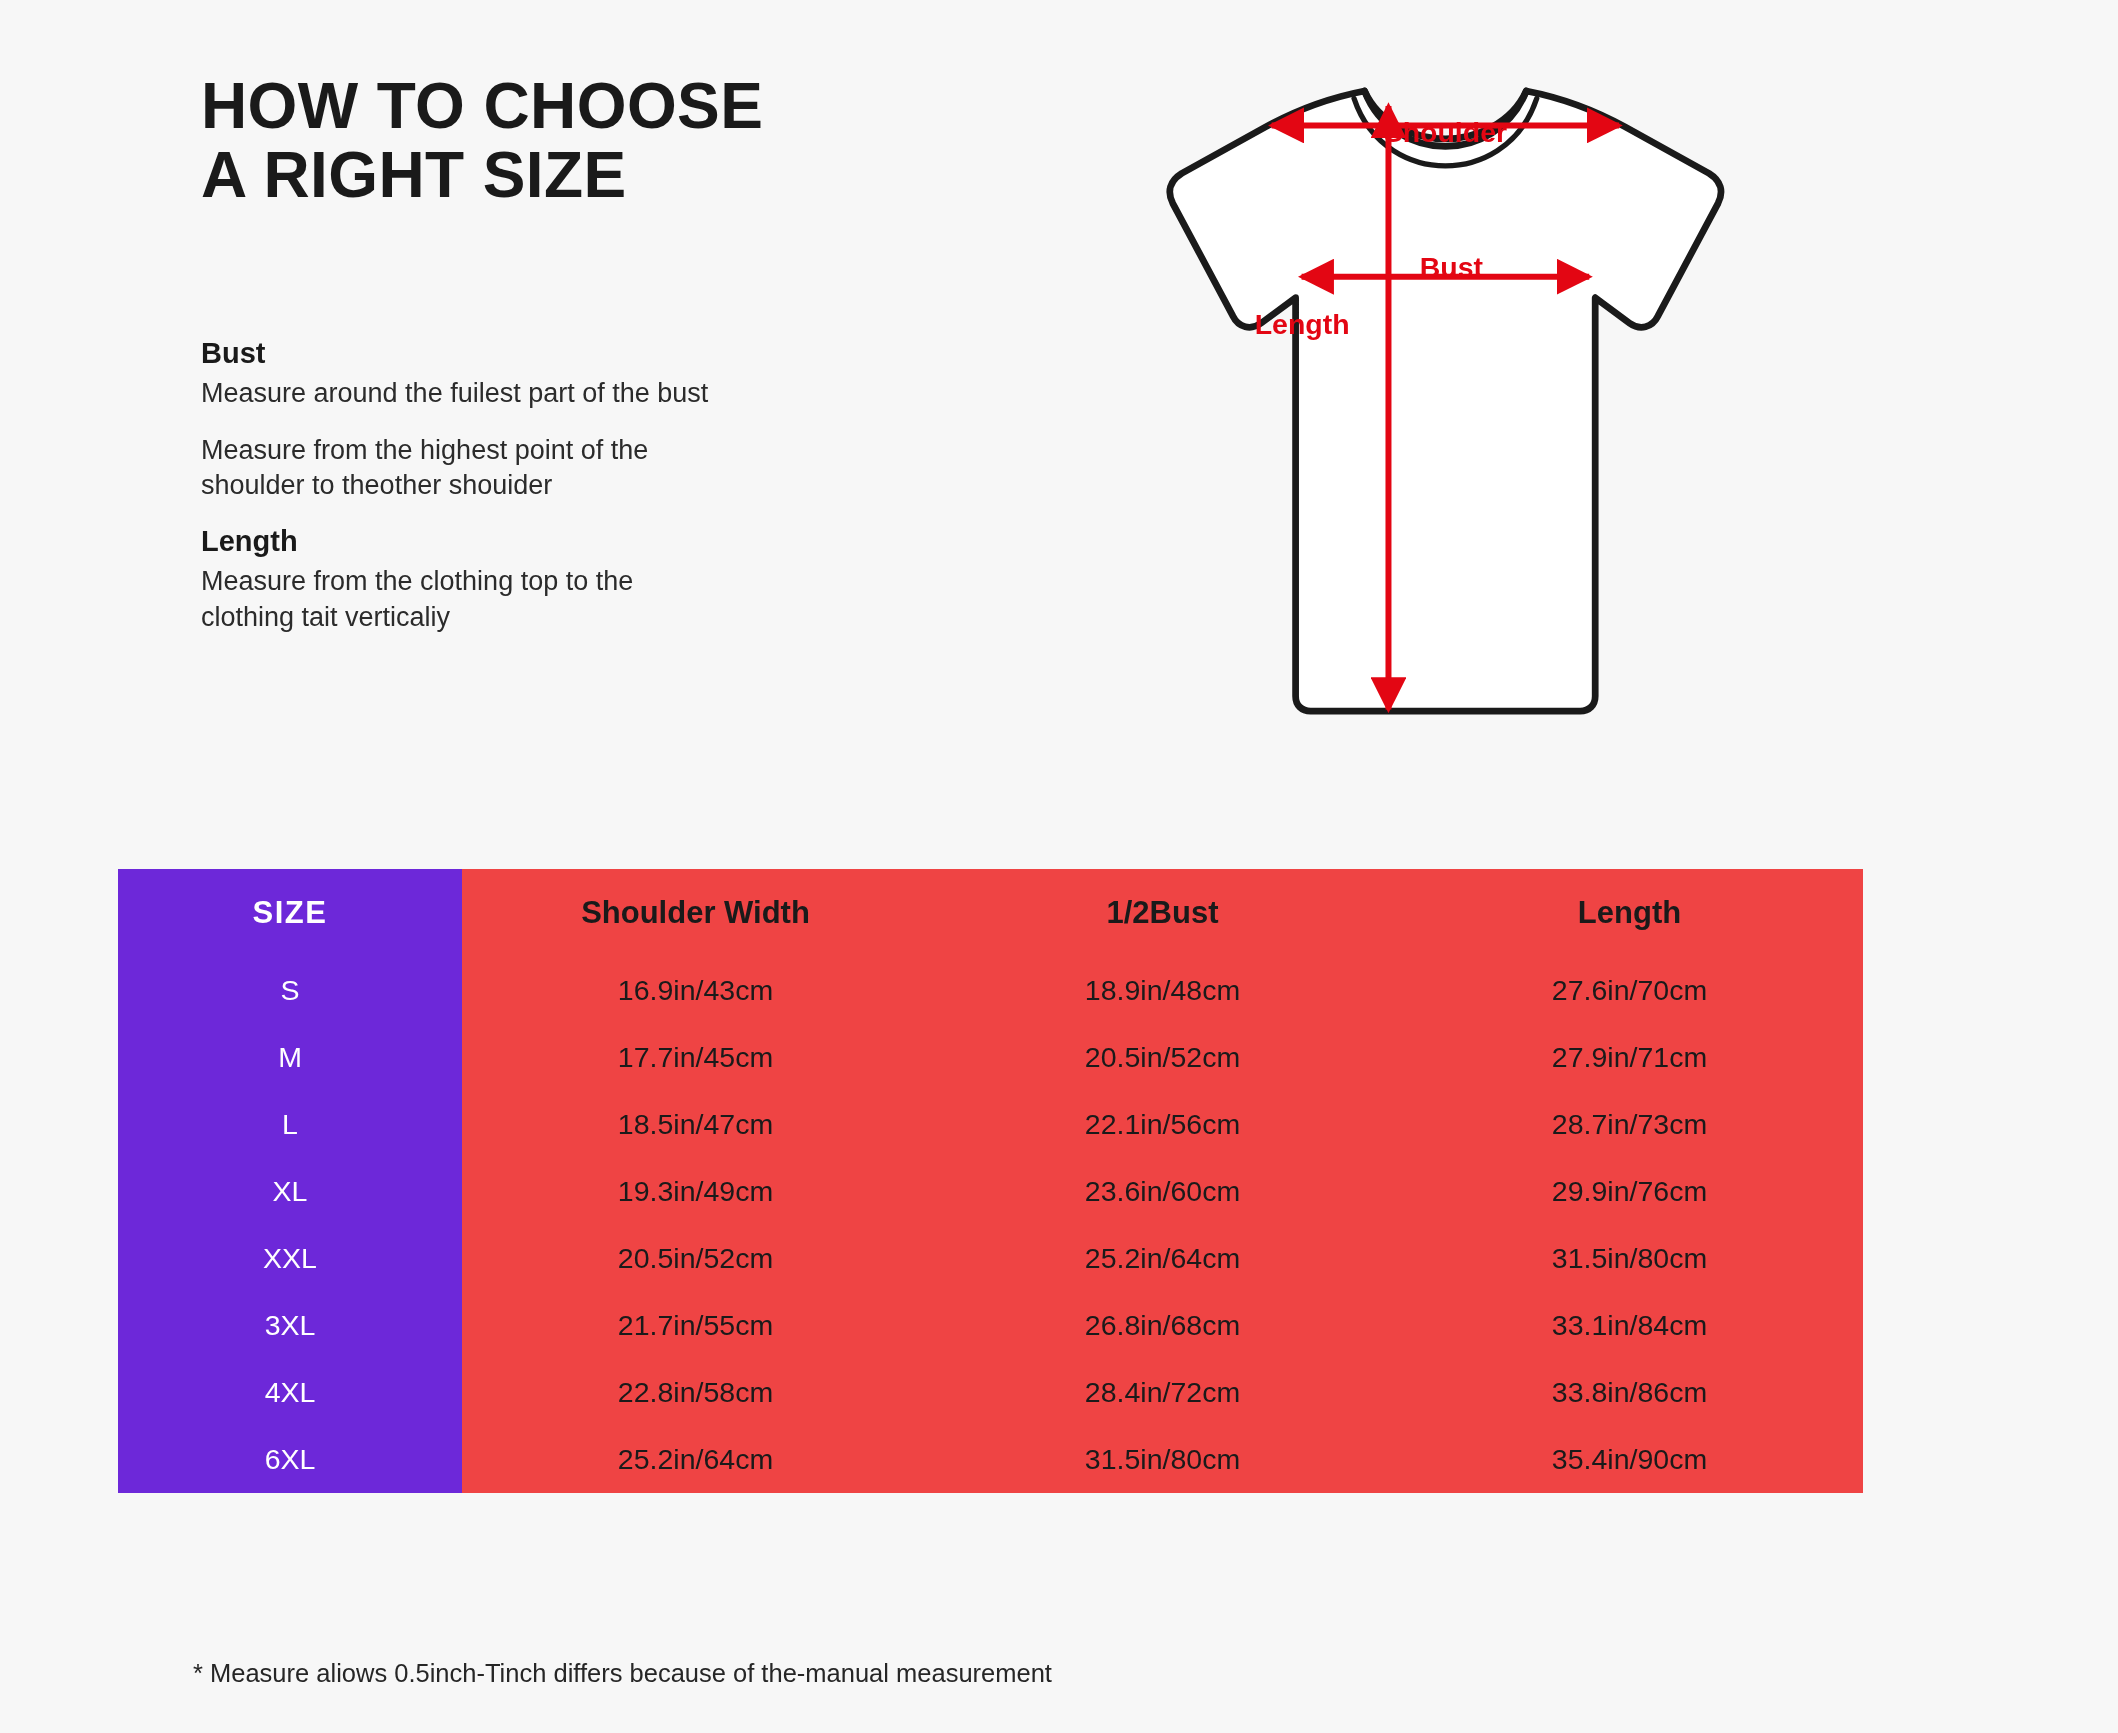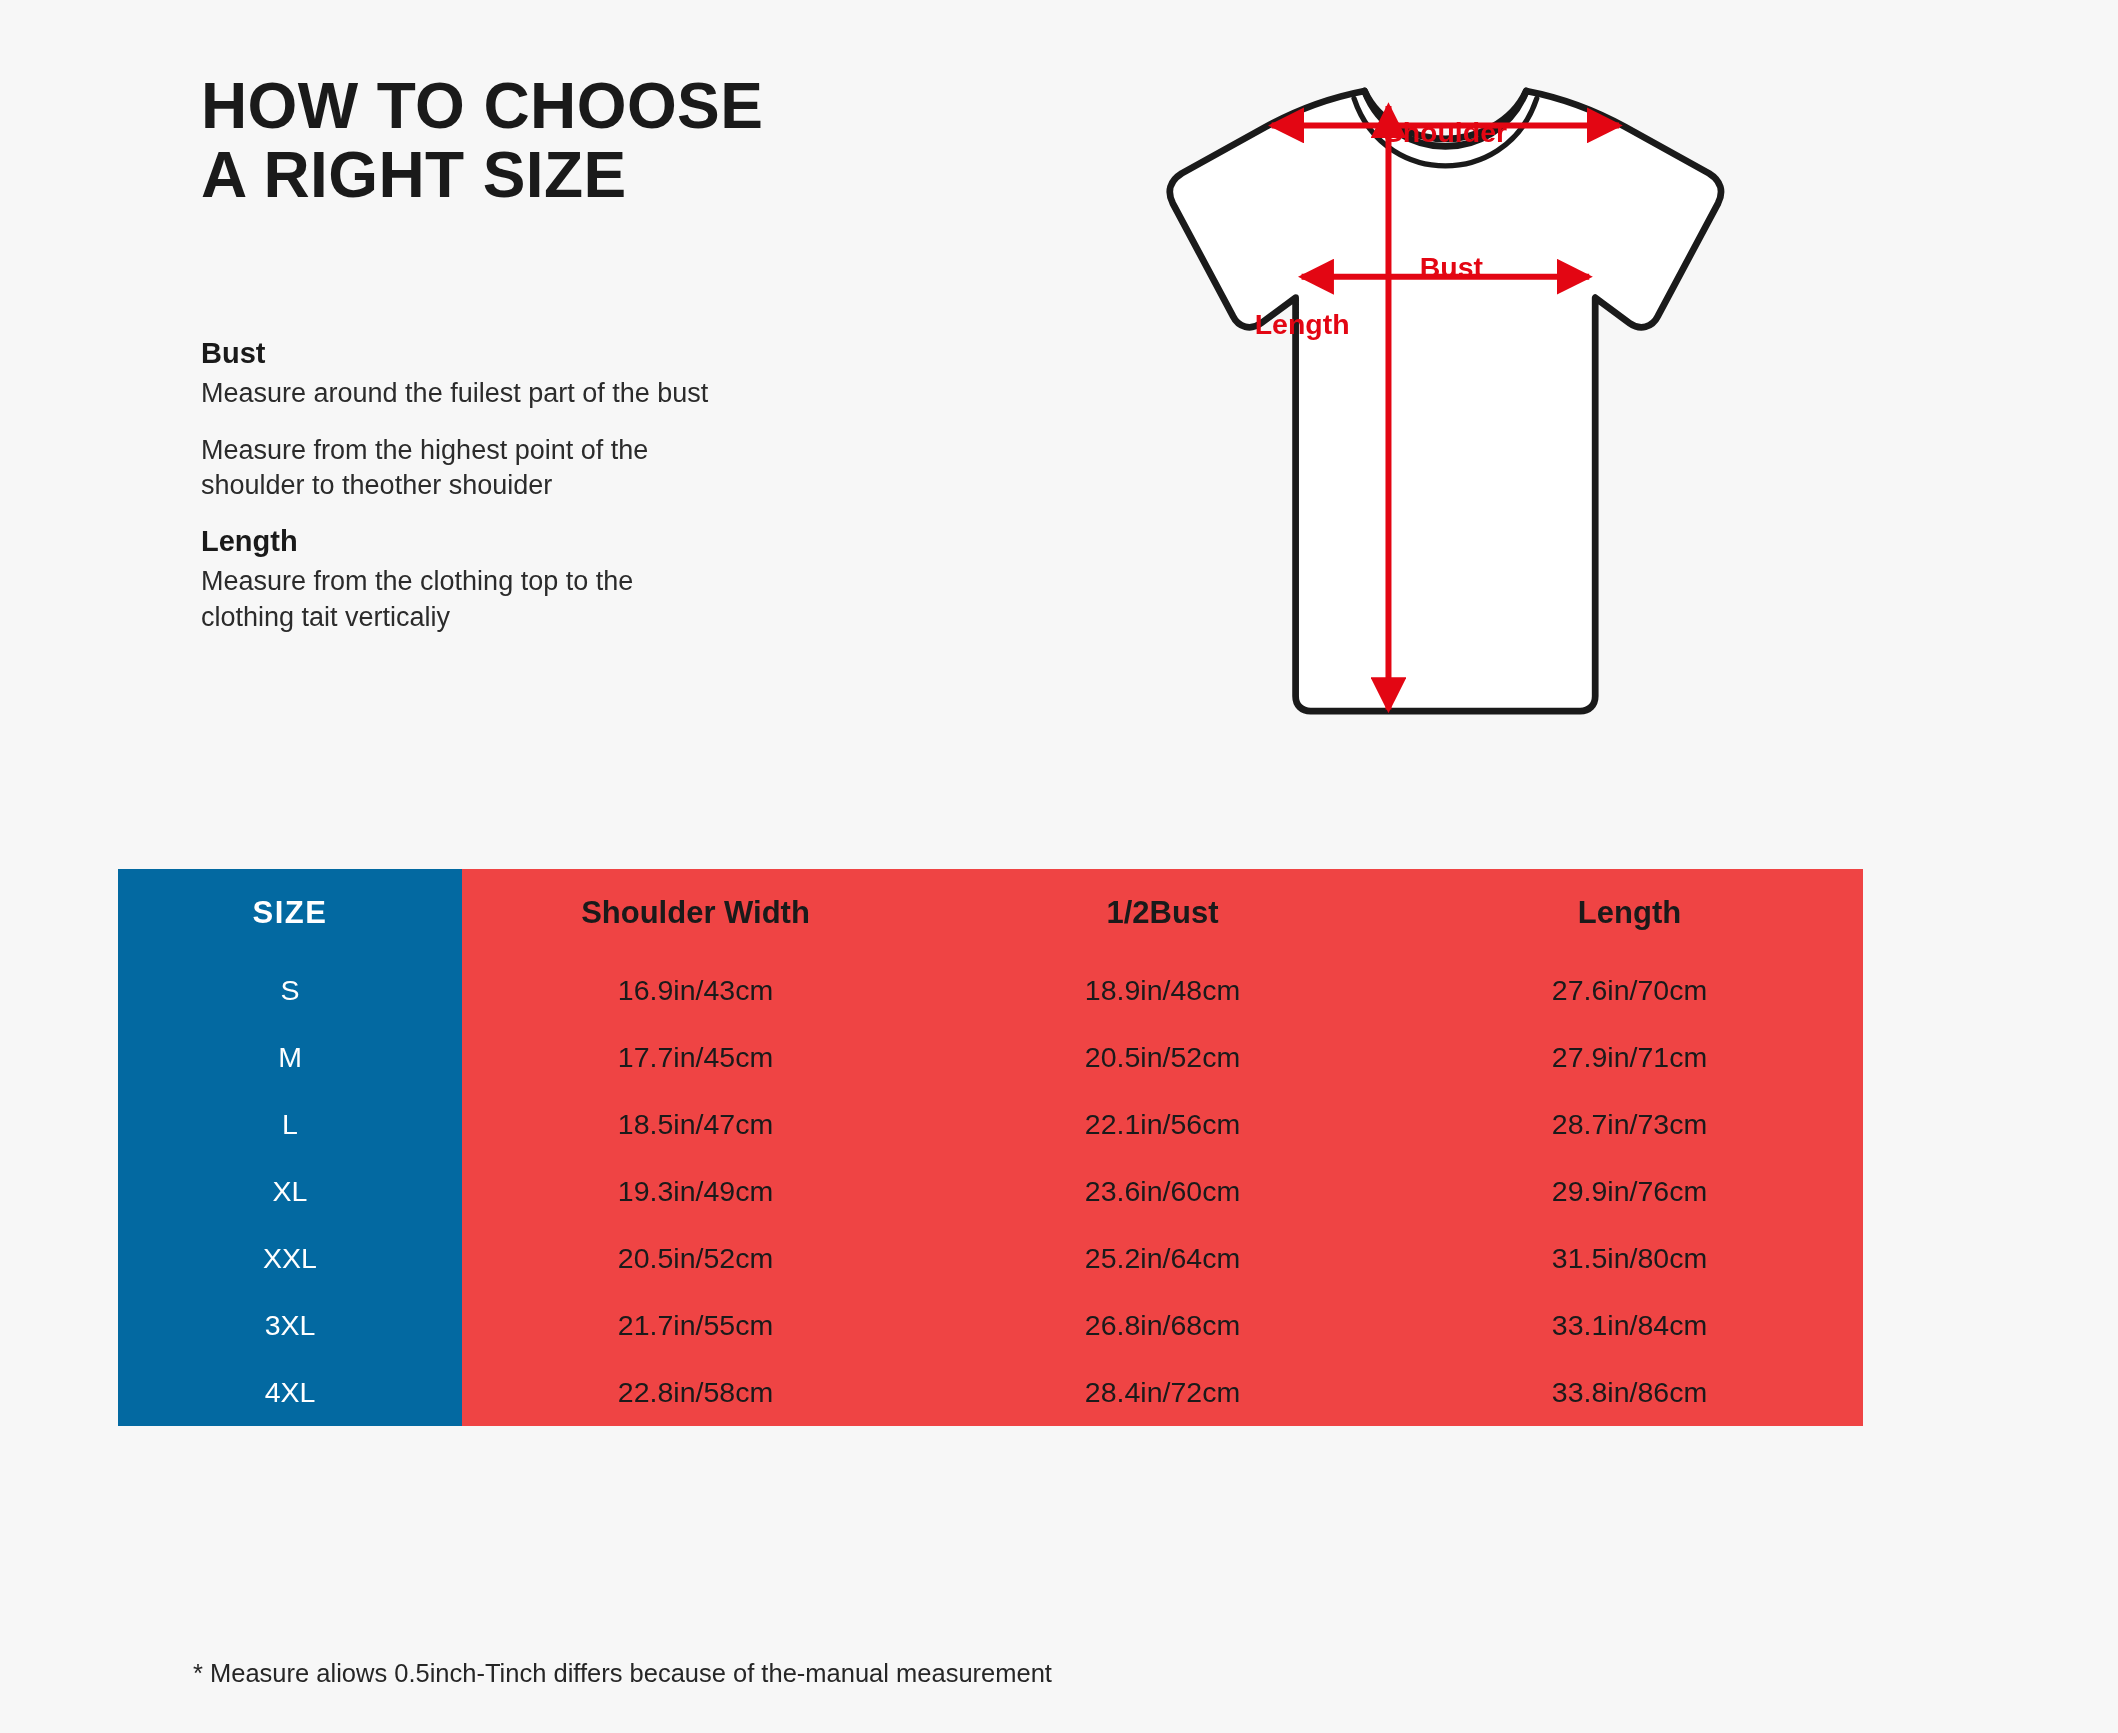--- a/index.html
+++ b/index.html
@@ -84,21 +84,21 @@
     vertical-align: middle;
     background: #ef4444;
     font-weight: normal;
   }
   table.size-table thead th {
     font-weight: bold;
     font-size: 31px;
     height: 88px;
   }
   table.size-table th.sizecol, table.size-table td.sizecol {
-    background: #0369a1;
+    background: #6d28d9;
     color: #ffffff;
     width: 344px;
   }
   table.size-table thead th.sizecol {
     letter-spacing: 1.5px;
   }
   .footnote {
     position: absolute;
     left: 193px;
     top: 1659px;
@@ -230,20 +230,26 @@
           <td>21.7in/55cm</td>
           <td>26.8in/68cm</td>
           <td>33.1in/84cm</td>
         </tr>
         <tr>
           <td class="sizecol">4XL</td>
           <td>22.8in/58cm</td>
           <td>28.4in/72cm</td>
           <td>33.8in/86cm</td>
         </tr>
+        <tr>
+          <td class="sizecol">6XL</td>
+          <td>25.2in/64cm</td>
+          <td>31.5in/80cm</td>
+          <td>35.4in/90cm</td>
+        </tr>
       </tbody>
     </table>
   </div>
 
   <div class="footnote">* Measure aliows 0.5inch-Tinch differs because of the-manual measurement</div>
 
 </div>
 
 
 </body></html>

